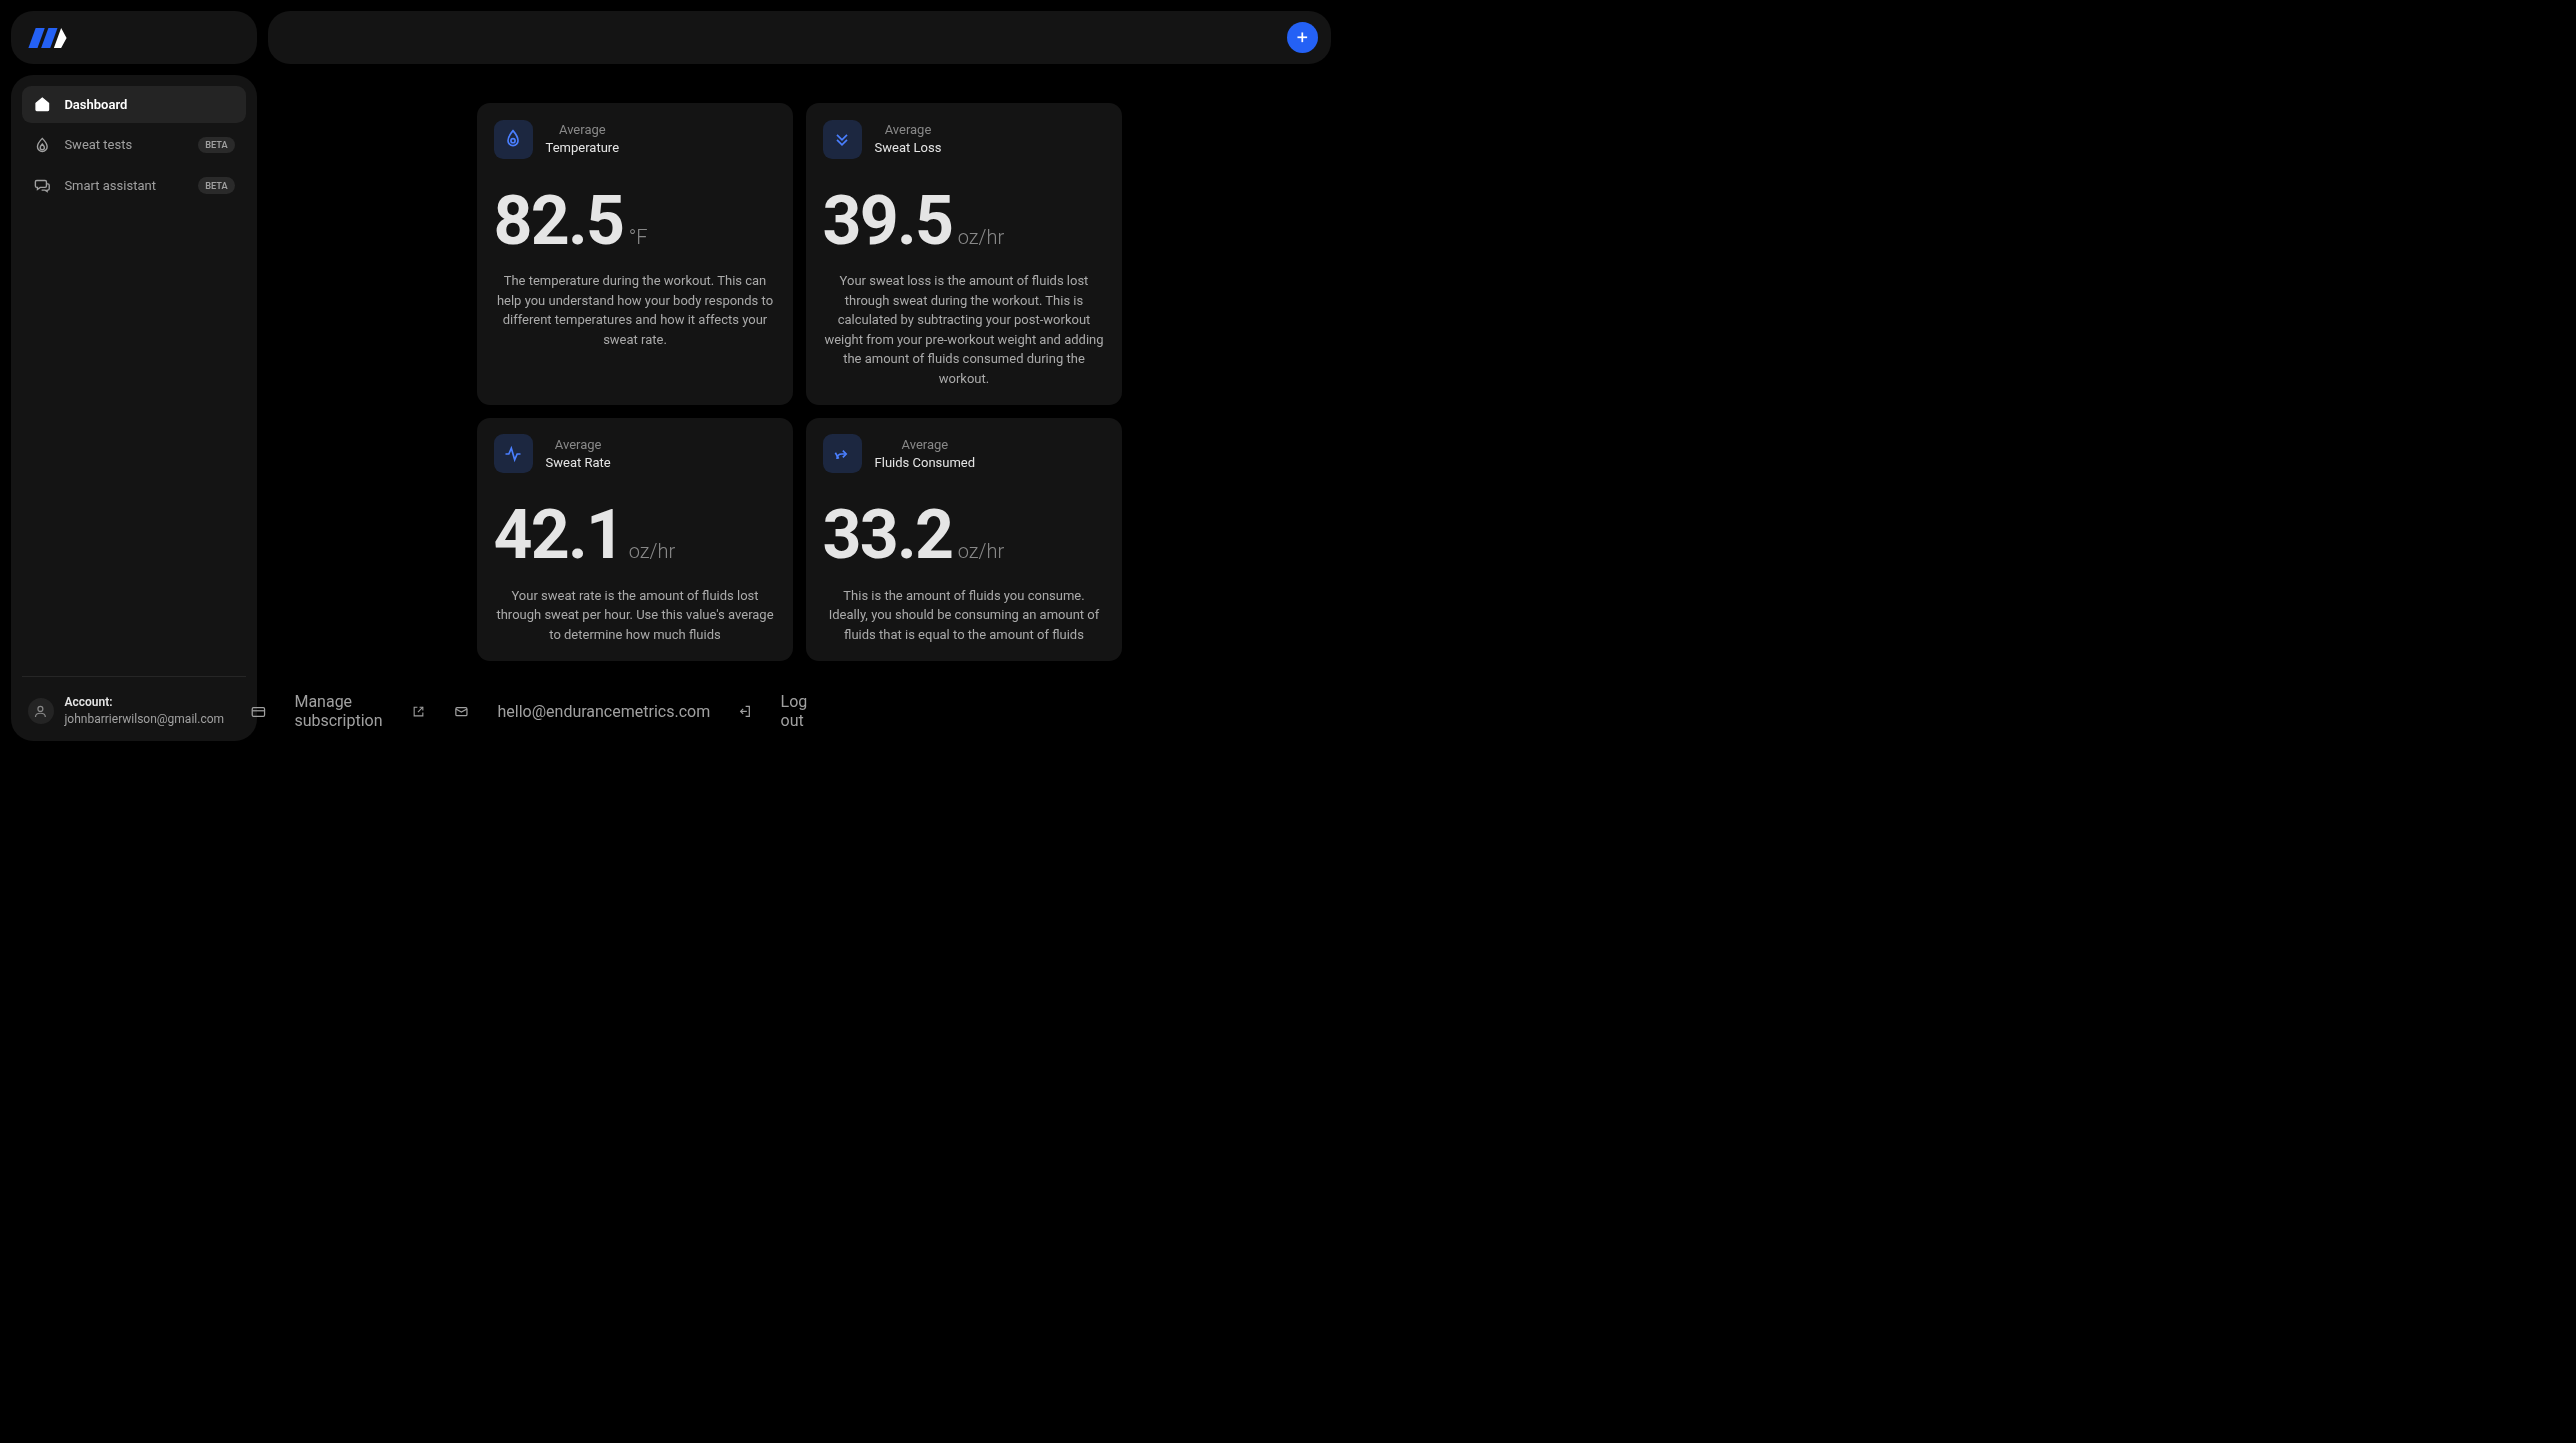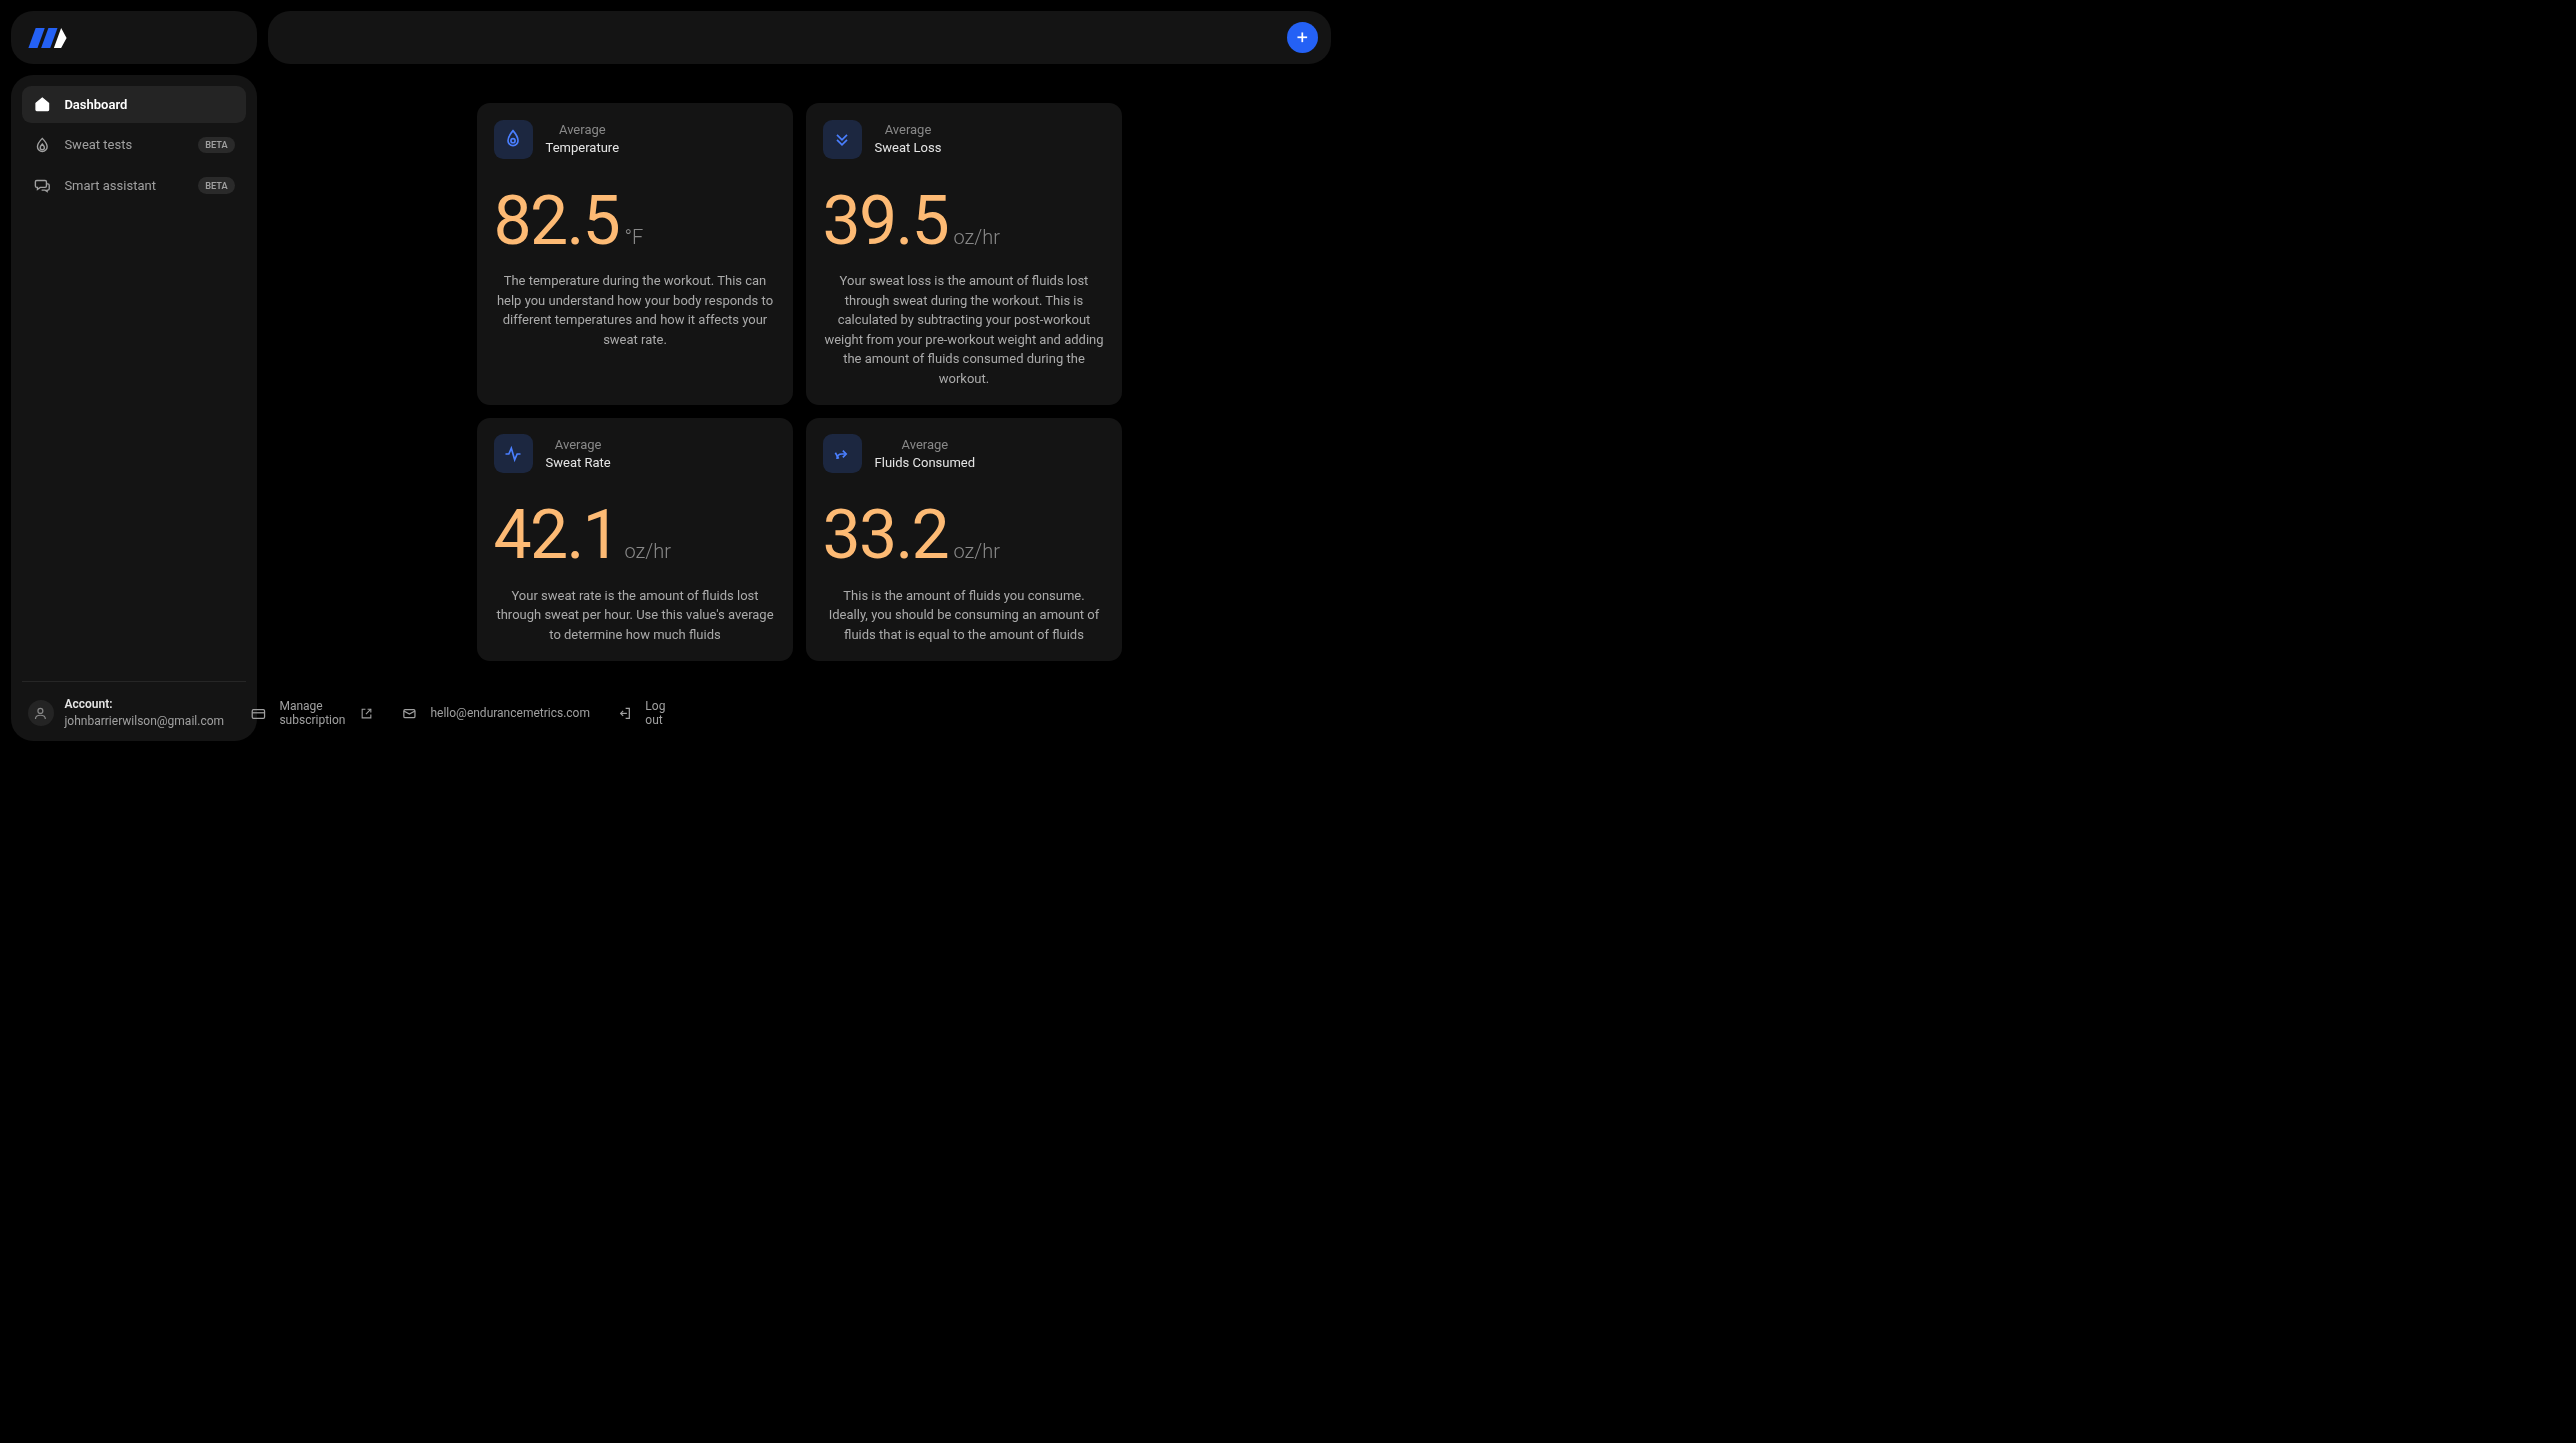--- a/index.html
+++ b/index.html
@@ -141,24 +141,24 @@
 }
 
 .account-label {
   color: #e5e5e5;
   font-weight: 600;
 }
 
 .bottom-link {
   display: flex;
   align-items: center;
-  gap: 13px;
+  gap: 28px;
   padding: 0 5.5px;
   color: #a0a0a0;
-  font-size: 12px;
+  font-size: 16px;
   cursor: pointer;
 }
 
 .bottom-link-icon {
   width: 16.6px;
   height: 16.6px;
   display: flex;
   align-items: center;
   justify-content: center;
   flex-shrink: 0;
@@ -265,22 +265,22 @@
 
 .card-value-row {
   display: flex;
   align-items: baseline;
   gap: 5.5px;
   margin-bottom: 16.6px;
 }
 
 .card-value {
   font-size: 68px;
-  font-weight: 400;
-  color: #fdba74;
+  font-weight: 700;
+  color: #e5e5e5;
   line-height: 1;
   letter-spacing: -1.8px;
 }
 
 .card-unit {
   font-size: 20px;
   color: #888;
   font-weight: 300;
 }
 

